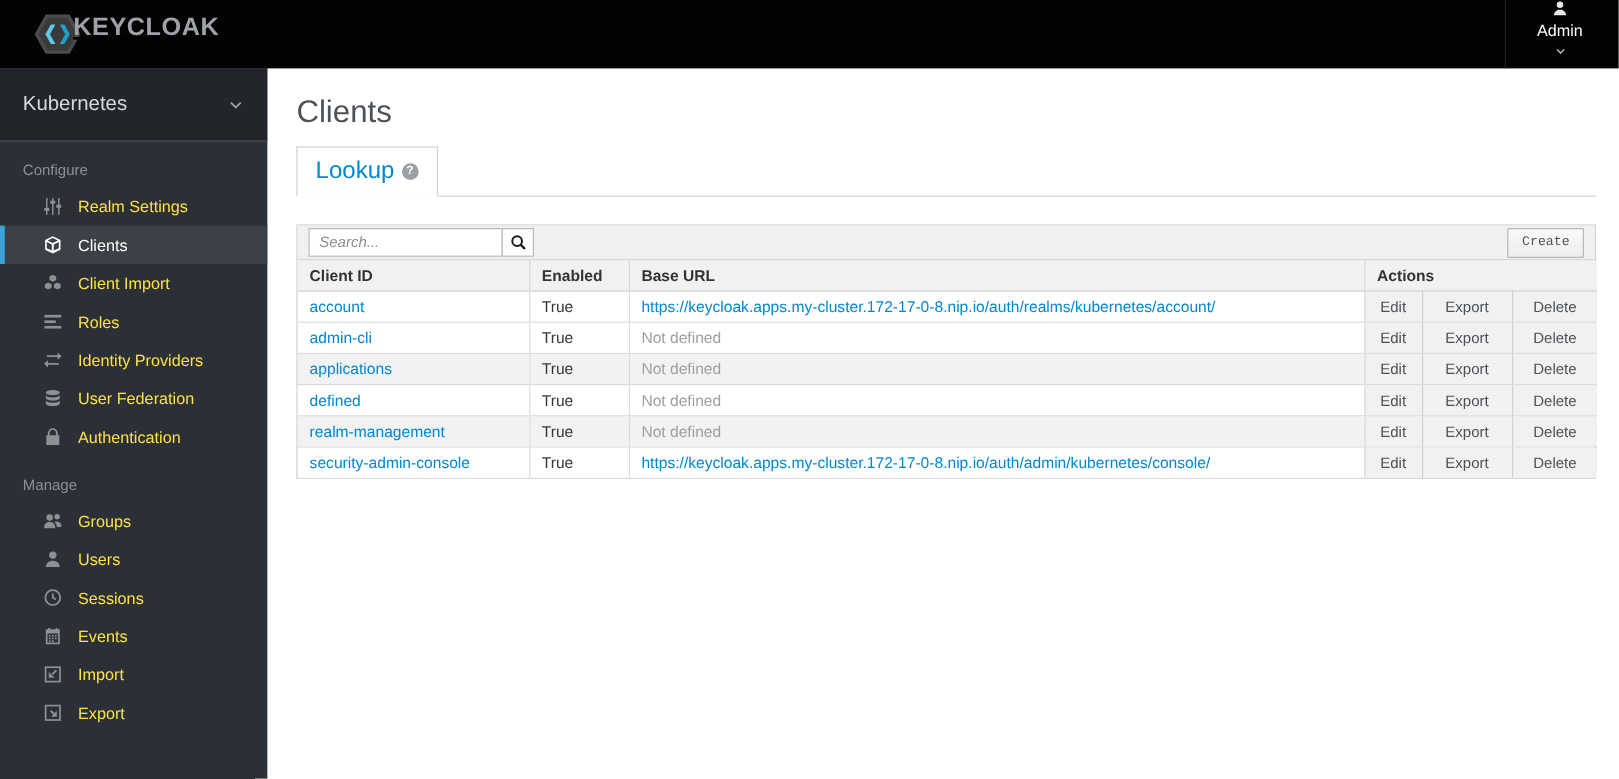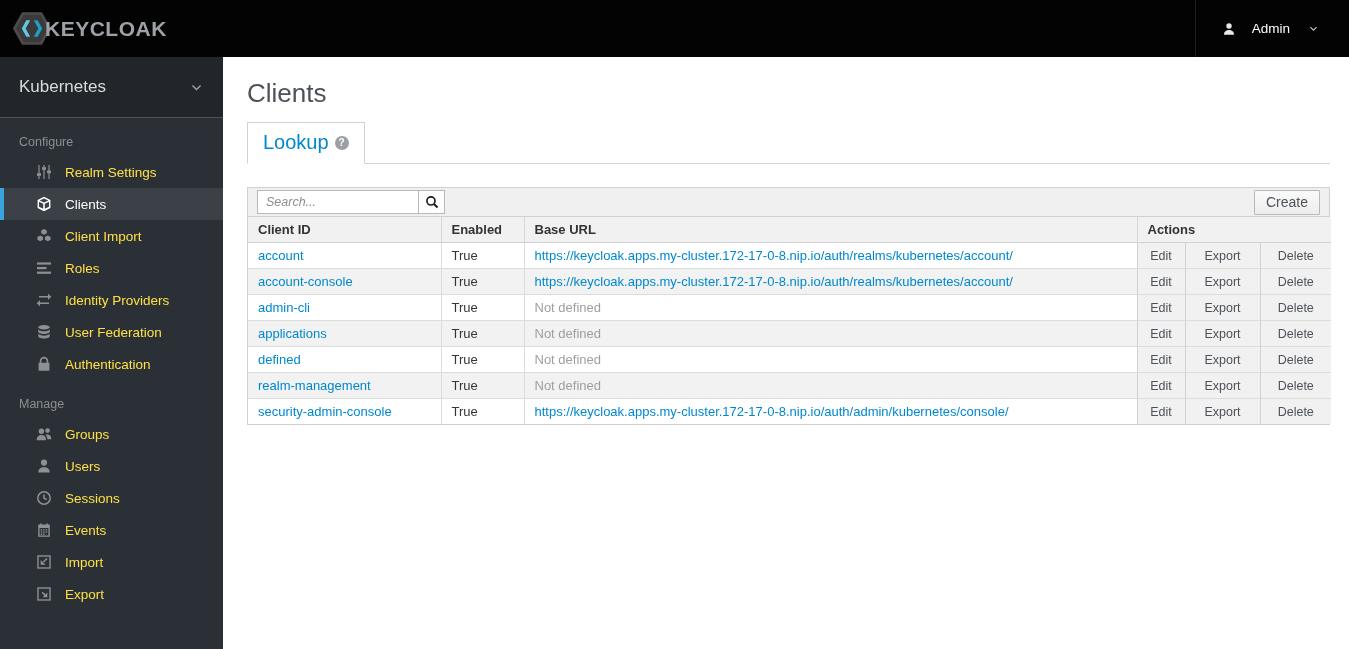--- a/index.html
+++ b/index.html
@@ -2,24 +2,24 @@
 <html><head>
 <meta charset="utf-8">
 <style>
   * { margin:0; padding:0; box-sizing:border-box; }
   html,body { width:1349px; height:649px; overflow:hidden; }
   body { font-family:"Liberation Sans", sans-serif; background:#ffffff; position:relative; }
 
   
   .topbar { position:absolute; top:0; left:0; right:0; height:57px; background:#030303;
             display:flex; align-items:center; justify-content:space-between; z-index:5; }
-  .brand { display:flex; align-items:center; padding-left:12px;text-decoration:underline; }
+  .brand { display:flex; align-items:flex-start; padding-left:28px;text-decoration:underline; }
   .brand-text { color:#9ea2a7; font-size:21px; font-weight:700; letter-spacing:.5px; margin-left:-7px; }
-  .user-menu { height:57px; display:flex; align-items:center; gap:16px; padding:0 30px 0 26px;
-               border-left:1px solid #1e1e1e; color:#fdfdfd; font-size:13.5px; cursor:pointer; }
+  .user-menu { height:57px; display:flex; align-items:center; gap:4px; padding:0 30px 0 26px;
+               border-left:1px solid #1e1e1e; color:#fdfdfd; font-size:13.5px; cursor:pointer;flex-direction:column; }
   .user-menu .uicon { color:#e8e8e8; display:flex; }
   .user-menu .caret { color:#c7c8c9; display:flex; margin-left:2px; }
 
   
   .sidebar { position:absolute; top:57px; left:0; width:223px; bottom:0; background:#2b3036; }
   .realm-selector { height:61px; background:#22262b; border-bottom:1px solid #4f545a;
                     display:flex; align-items:center; justify-content:space-between;
                     padding:0 20px 0 19px; color:#d7d9da; font-size:17px; cursor:pointer;gap:33px; }
   .realm-selector .chev { color:#9da0a3; display:flex; }
   .nav-section-label { margin:17px 0 7px; padding-left:19px; color:#8b8f93; font-size:12.5px; }
@@ -45,22 +45,22 @@
   .grid-container { margin-top:23px; border:1px solid #d1d1d1; }
   .toolbar { background:#f0f0f0; border-bottom:1px solid #d1d1d1; padding:3px 9px; height:29px;
              display:flex; align-items:center; justify-content:space-between; }
   .search-group { display:flex; }
   .search-input { width:162px; height:24px; border:1px solid #b9b9b9; padding:0 8px;
                   font-size:12.5px; font-family:inherit; color:#363636; background:#fff; outline:none; }
   .search-input::placeholder { font-style:italic; color:#8b8d8f; }
   .search-btn { width:27px; height:24px; border:1px solid #b9b9b9; background:#fdfdfd; margin-left:-1px;
                 display:flex; align-items:center; justify-content:center; cursor:pointer; color:#1a1a1a; }
   .create-btn { height:25px; padding:0 11px; background:linear-gradient(#fafafa,#ededed);
-                border:1px solid #b9b9b9; border-radius:1px; color:#4d5258; font-size:14px;
-                font-family:Liberation Sans, sans-serif; cursor:pointer; }
+                border:1px solid #b9b9b9; border-radius:1px; color:#4d5258; font-size:11px;
+                font-family:Liberation Mono, monospace; cursor:pointer; }
 
   table.clients { width:100%; border-collapse:collapse; font-size:13px; color:#363636; table-layout:fixed; }
   table.clients th { background:#f1f1f1; text-align:left; font-weight:700; color:#333;
                      padding:5px 10px; border-bottom:1px solid #d1d1d1; }
   table.clients th + th { border-left:1px solid #d7d7d7; }
   table.clients td { padding:5px 10px; border-top:1px solid #dcdcdc; background:#fff;
                      white-space:nowrap; overflow:hidden; }
   table.clients td + td { border-left:1px solid #dcdcdc; }
   tr.striped td { background:#f2f2f2; }
   td.action { background:#f1f1f1 !important; text-align:center; color:#4d5258; font-size:12.5px;
@@ -323,28 +323,20 @@
       </thead>
       <tbody>
         <tr>
           <td><a class="cell-link">account</a></td>
           <td>True</td>
           <td><a class="cell-link">https://keycloak.apps.my-cluster.172-17-0-8.nip.io/auth/realms/kubernetes/account/</a></td>
           <td class="action">Edit</td>
           <td class="action">Export</td>
           <td class="action">Delete</td>
         </tr>
-        <tr class="striped">
-          <td><a class="cell-link">account-console</a></td>
-          <td>True</td>
-          <td><a class="cell-link">https://keycloak.apps.my-cluster.172-17-0-8.nip.io/auth/realms/kubernetes/account/</a></td>
-          <td class="action">Edit</td>
-          <td class="action">Export</td>
-          <td class="action">Delete</td>
-        </tr>
         <tr>
           <td><a class="cell-link">admin-cli</a></td>
           <td>True</td>
           <td><span class="muted">Not defined</span></td>
           <td class="action">Edit</td>
           <td class="action">Export</td>
           <td class="action">Delete</td>
         </tr>
         <tr class="striped">
           <td><a class="cell-link">applications</a></td>

